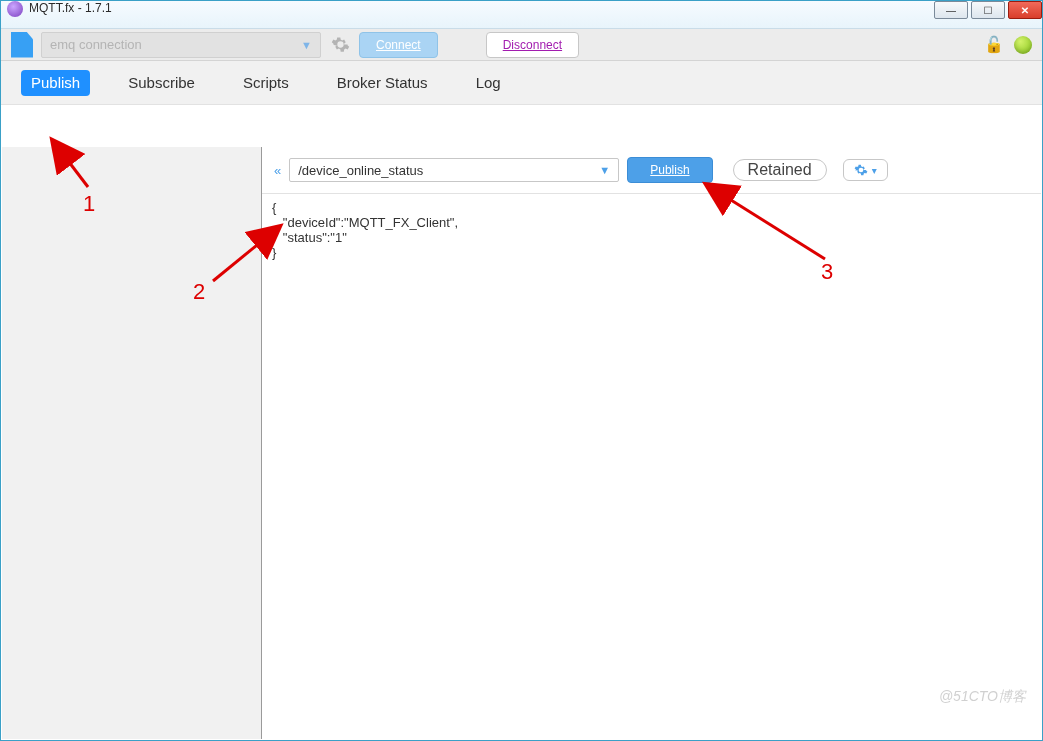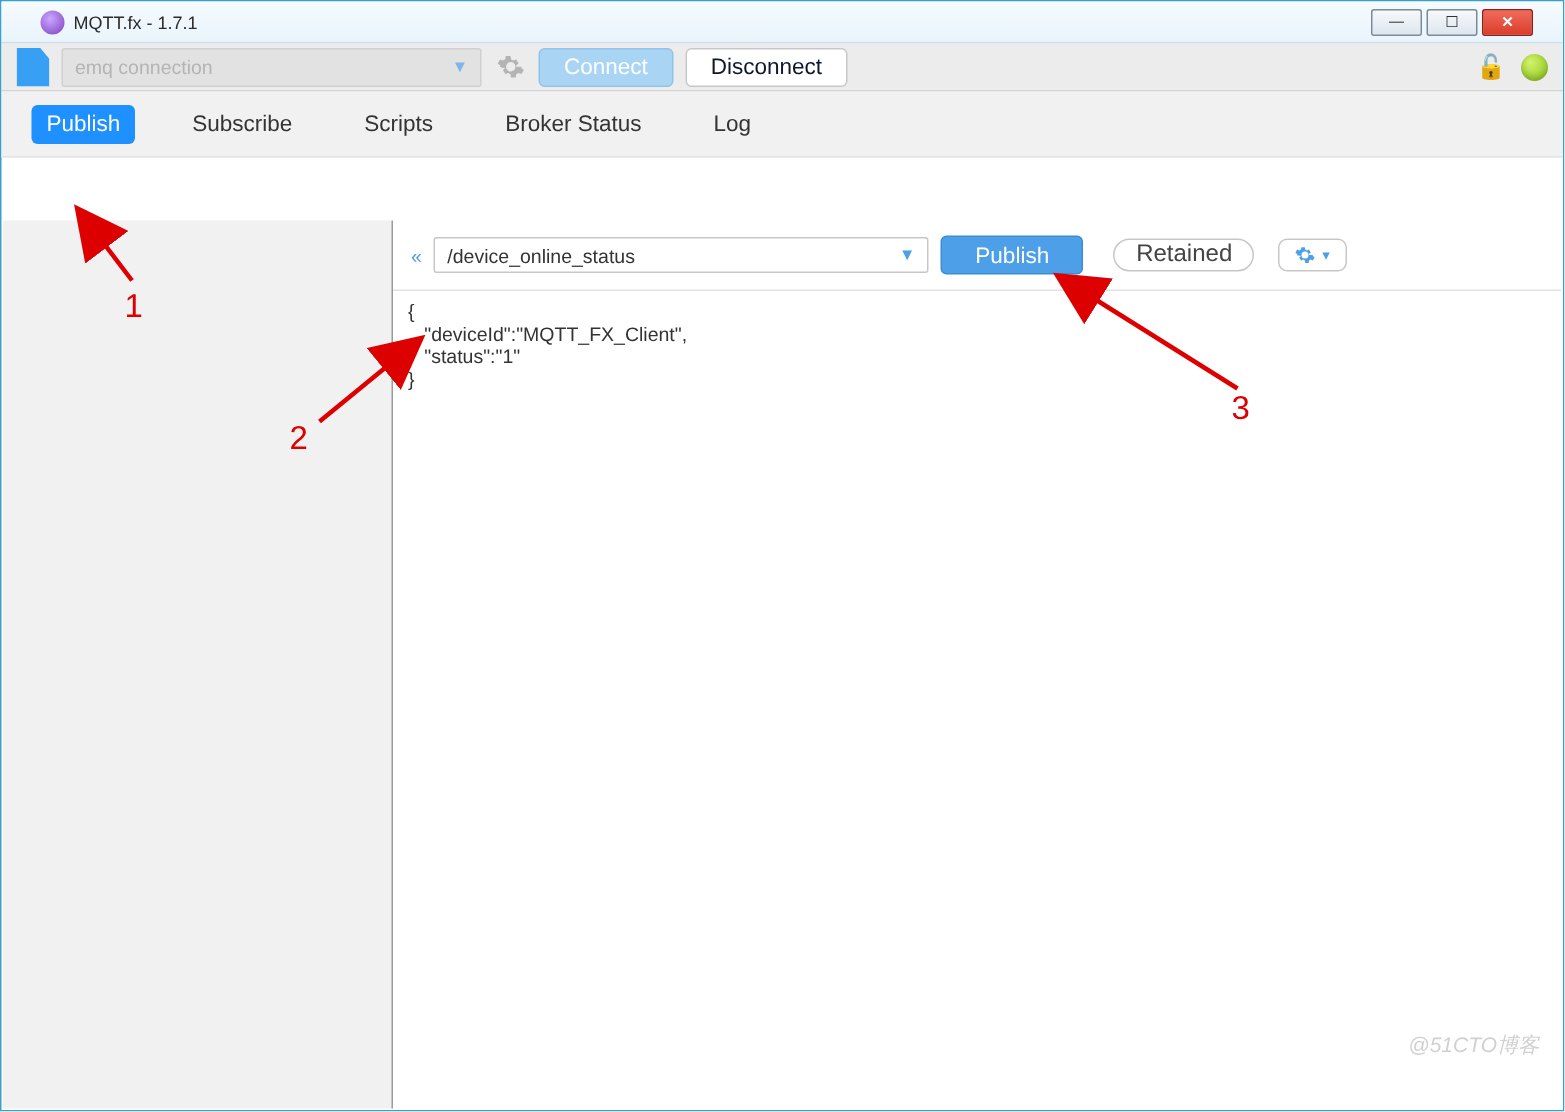--- a/index.html
+++ b/index.html
@@ -17,22 +17,22 @@
       height: 741px;
       border: 1px solid #3aa0c7;
       background: #fff;
       position: relative;
     }
     .titlebar {
       height: 28px;
       background: linear-gradient(to bottom, #f6fbff, #e8f4fb);
       border-bottom: 1px solid #c9dce8;
       display: flex;
-      align-items: center;
-      padding: 0 20px;
+      align-items: flex-start;
+      padding: 0 0;
     }
     .titlebar .app-icon {
       width: 16px; height: 16px;
       background: radial-gradient(circle at 40% 35%, #cba6ff, #7b3fbf);
       border-radius: 50%;
       margin: 0 6px;
     }
     .titlebar .title {
       font-size: 12px;
       color: #2a2a2a;
@@ -114,34 +114,36 @@
     .gear-icon {
       width: 22px; height: 22px;
       color: #b4b4b4;
       display:flex; align-items:center; justify-content:center;
     }
     .gear-icon svg { width:19px; height:19px; }
     .btn {
       height: 26px;
       padding: 0 16px;
       border-radius: 4px;
-      font-size: 15px;
+      font-size: 12px;
       display:inline-flex; align-items:center; justify-content:center;
       cursor:pointer;
       border: 1px solid transparent;
+      text-decoration: underline;
     }
     .btn.connect {
       background: #aad4f4;
       color: #fff;
       border-color: #8fc3e8;
     }
     .btn.disconnect {
       background: #fff;
       border: 1px solid #c7c7c7;
-      color: #0f172a;
+      color: #a21caf;
+      margin-left: 40px;
     }
     .conn-toolbar .status {
       margin-left: auto;
       display:flex; align-items:center; gap:10px;
     }
     .lock-icon { color:#555; font-size:16px; }
     .status-dot {
       width: 18px; height: 18px; border-radius: 50%;
       background: radial-gradient(circle at 35% 30%, #d3f26a, #86c51a);
       box-shadow: inset 0 -2px 4px rgba(0,0,0,.2);

